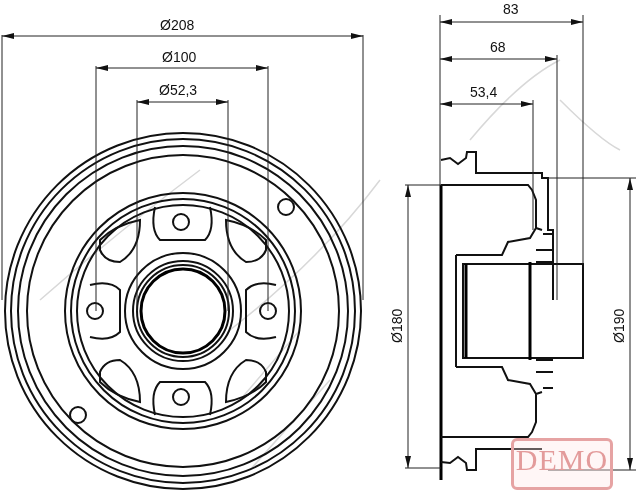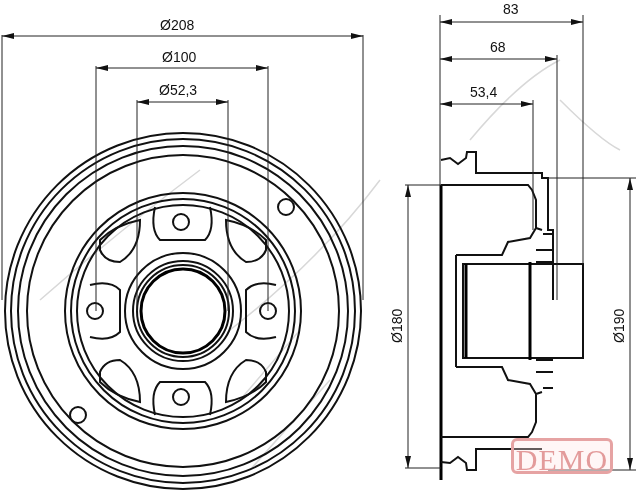--- a/index.html
+++ b/index.html
@@ -3,21 +3,21 @@
 <meta charset="utf-8">
 <style>
   html, body { margin:0; padding:0; background:#ffffff; }
   body { width:636px; height:491px; overflow:hidden; position:relative; font-family:"Liberation Sans", sans-serif; }
   svg { position:absolute; left:0; top:0; }
   .dim-text { font-family:"Liberation Sans", sans-serif; font-size:14px; fill:#111; }
   .thin { stroke:#222; stroke-width:1; fill:none; }
   .med { stroke:#111; stroke-width:2; fill:none; }
   .thick { stroke:#000; stroke-width:3; fill:none; }
   .wm { stroke:#d8d8d8; stroke-width:1.5; fill:none; }
-  .demo-box { position:absolute; left:511px; top:438px; width:102px; height:36px; border:3px solid #e6a3a3; border-radius:6px; background:rgba(255,230,230,0.35); box-sizing:border-box; }
+  .demo-box { position:absolute; left:511px; top:438px; width:102px; height:52px; border:3px solid #e6a3a3; border-radius:6px; background:rgba(255,230,230,0.35); box-sizing:border-box; }
   .demo-text { position:absolute; left:0; right:0; top:2px; text-align:center; font-family:"Liberation Serif", serif; font-size:30px; color:#e39b9b; letter-spacing:1px; }
 </style>
 </head>
 <body>
 
 <svg width="636" height="491" viewBox="0 0 636 491">
 
   <g>
     <path class="wm" d="M40 300 Q120 230 200 170 M230 330 Q320 260 380 180 M470 140 Q520 80 560 60 M560 100 Q600 140 620 150 M240 400 L300 330 M250 470 L330 380"></path>
   </g>

